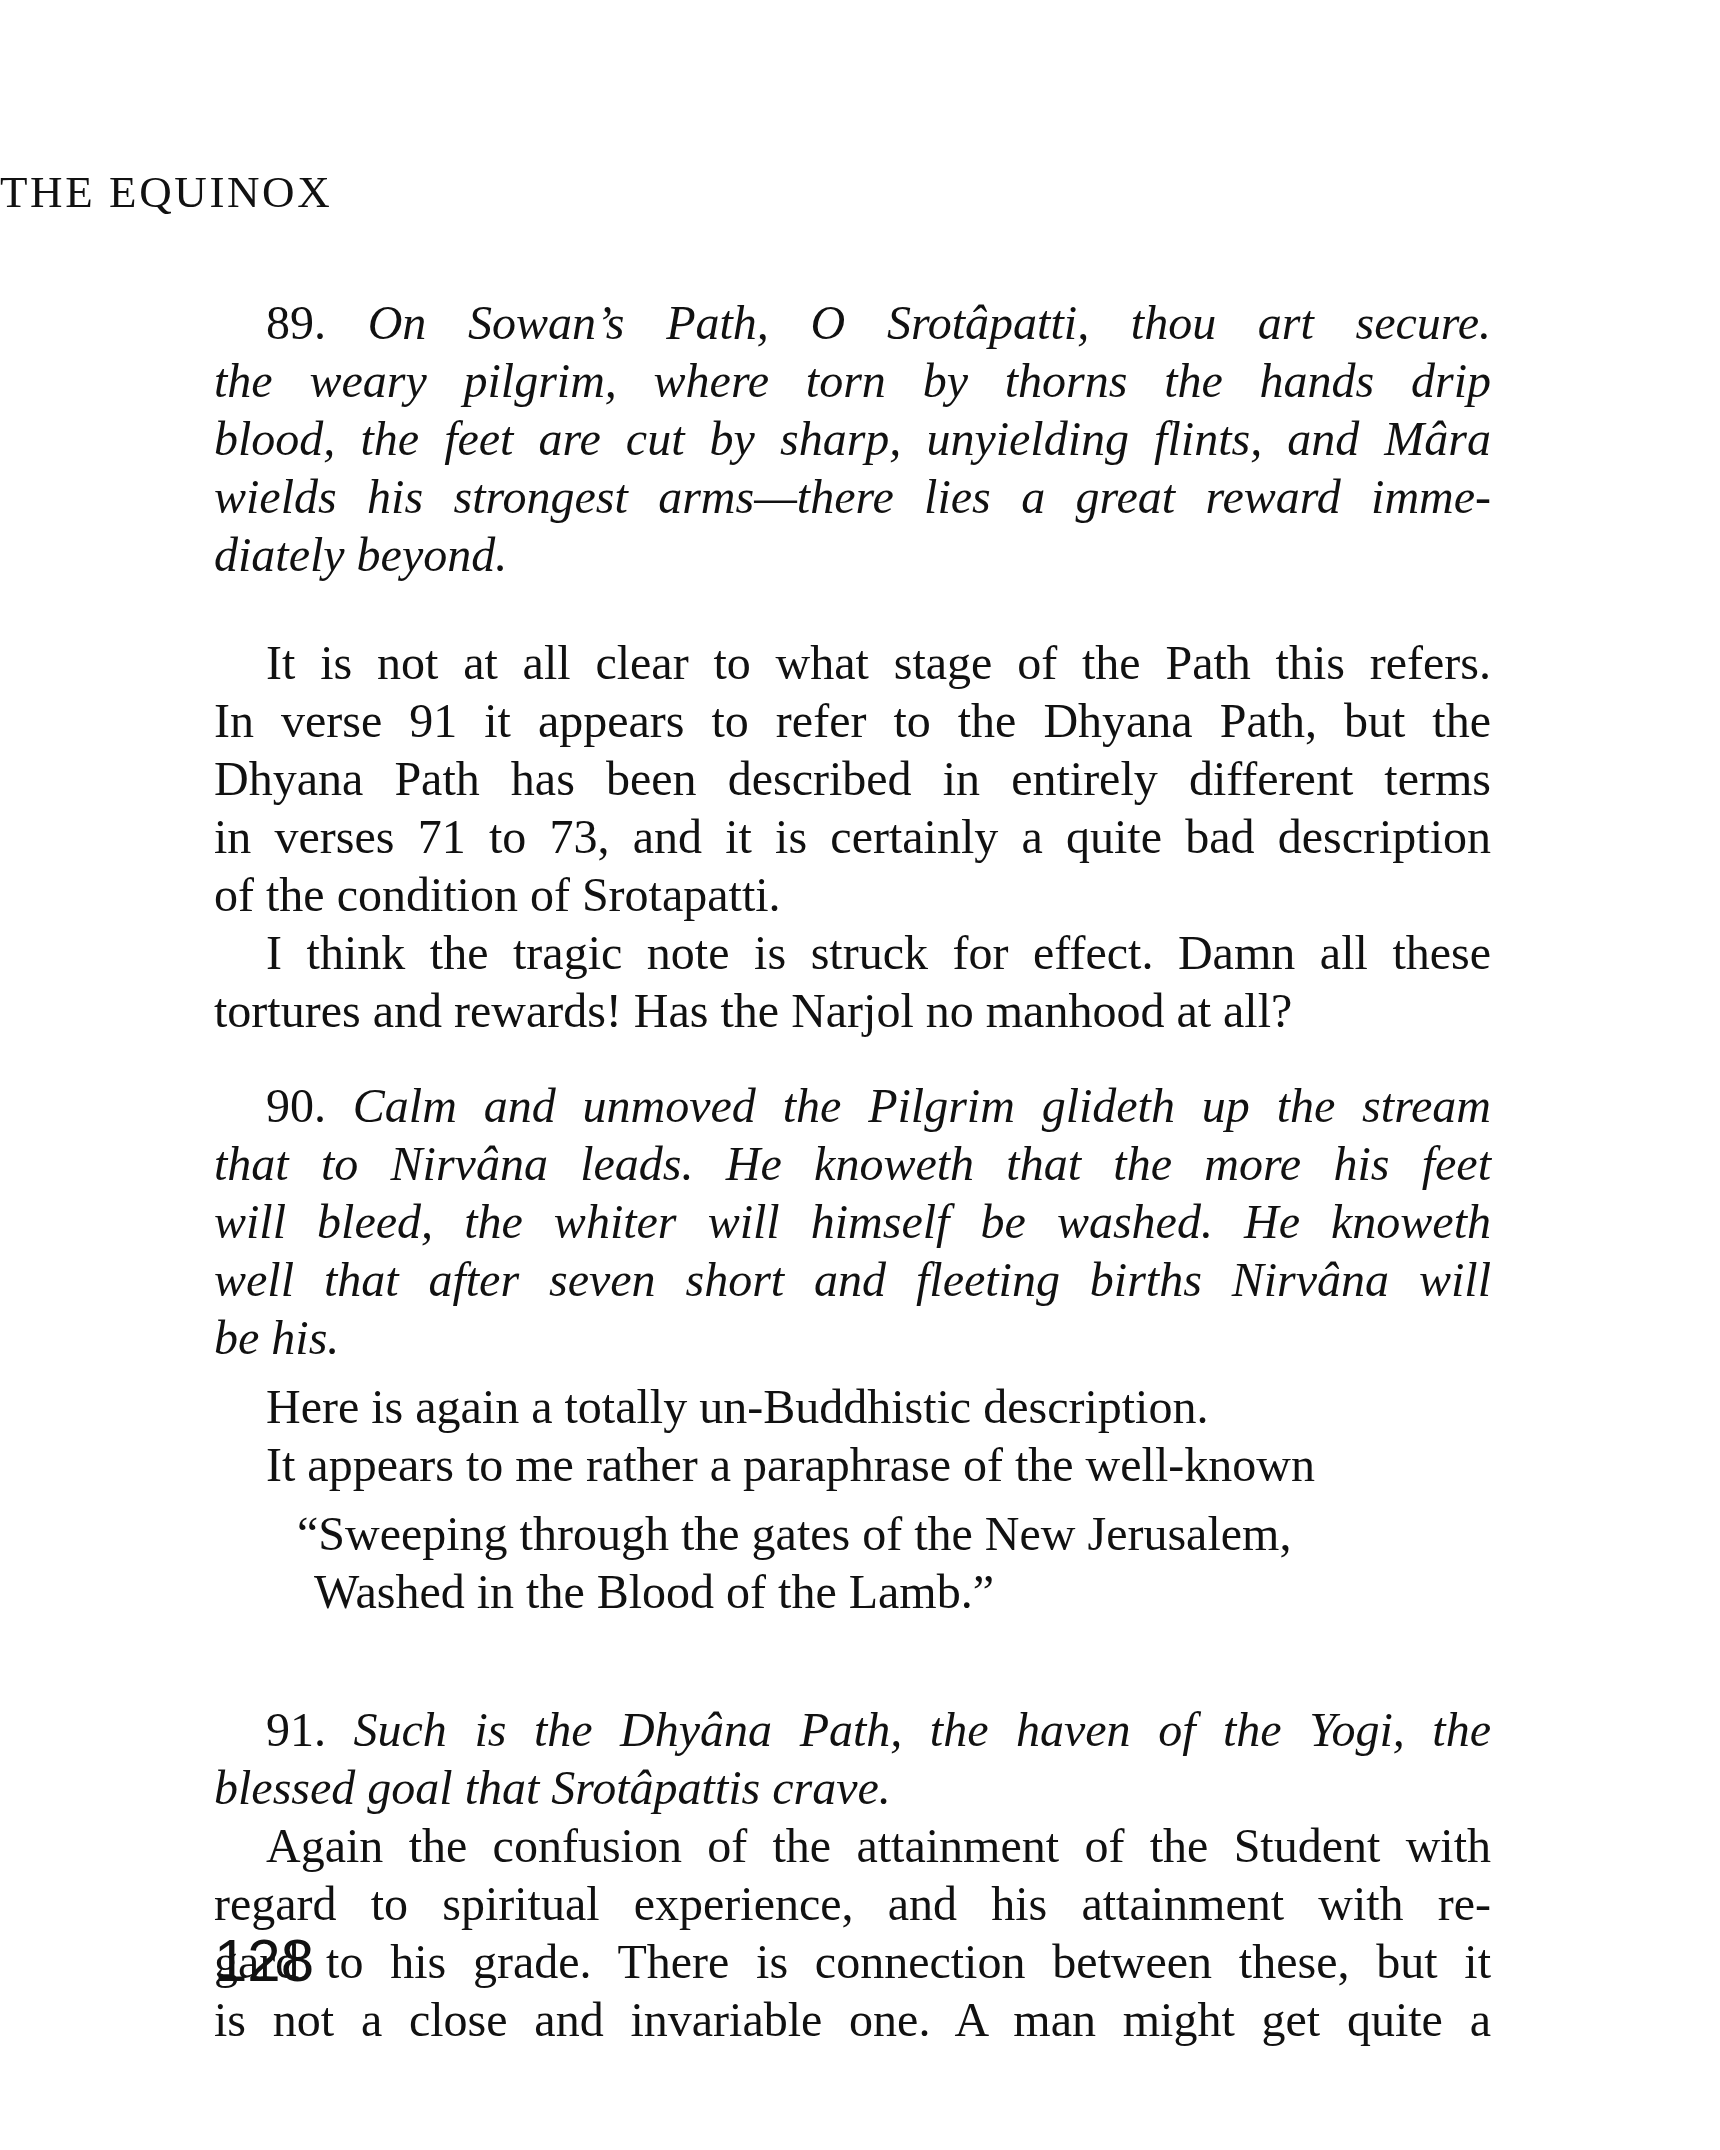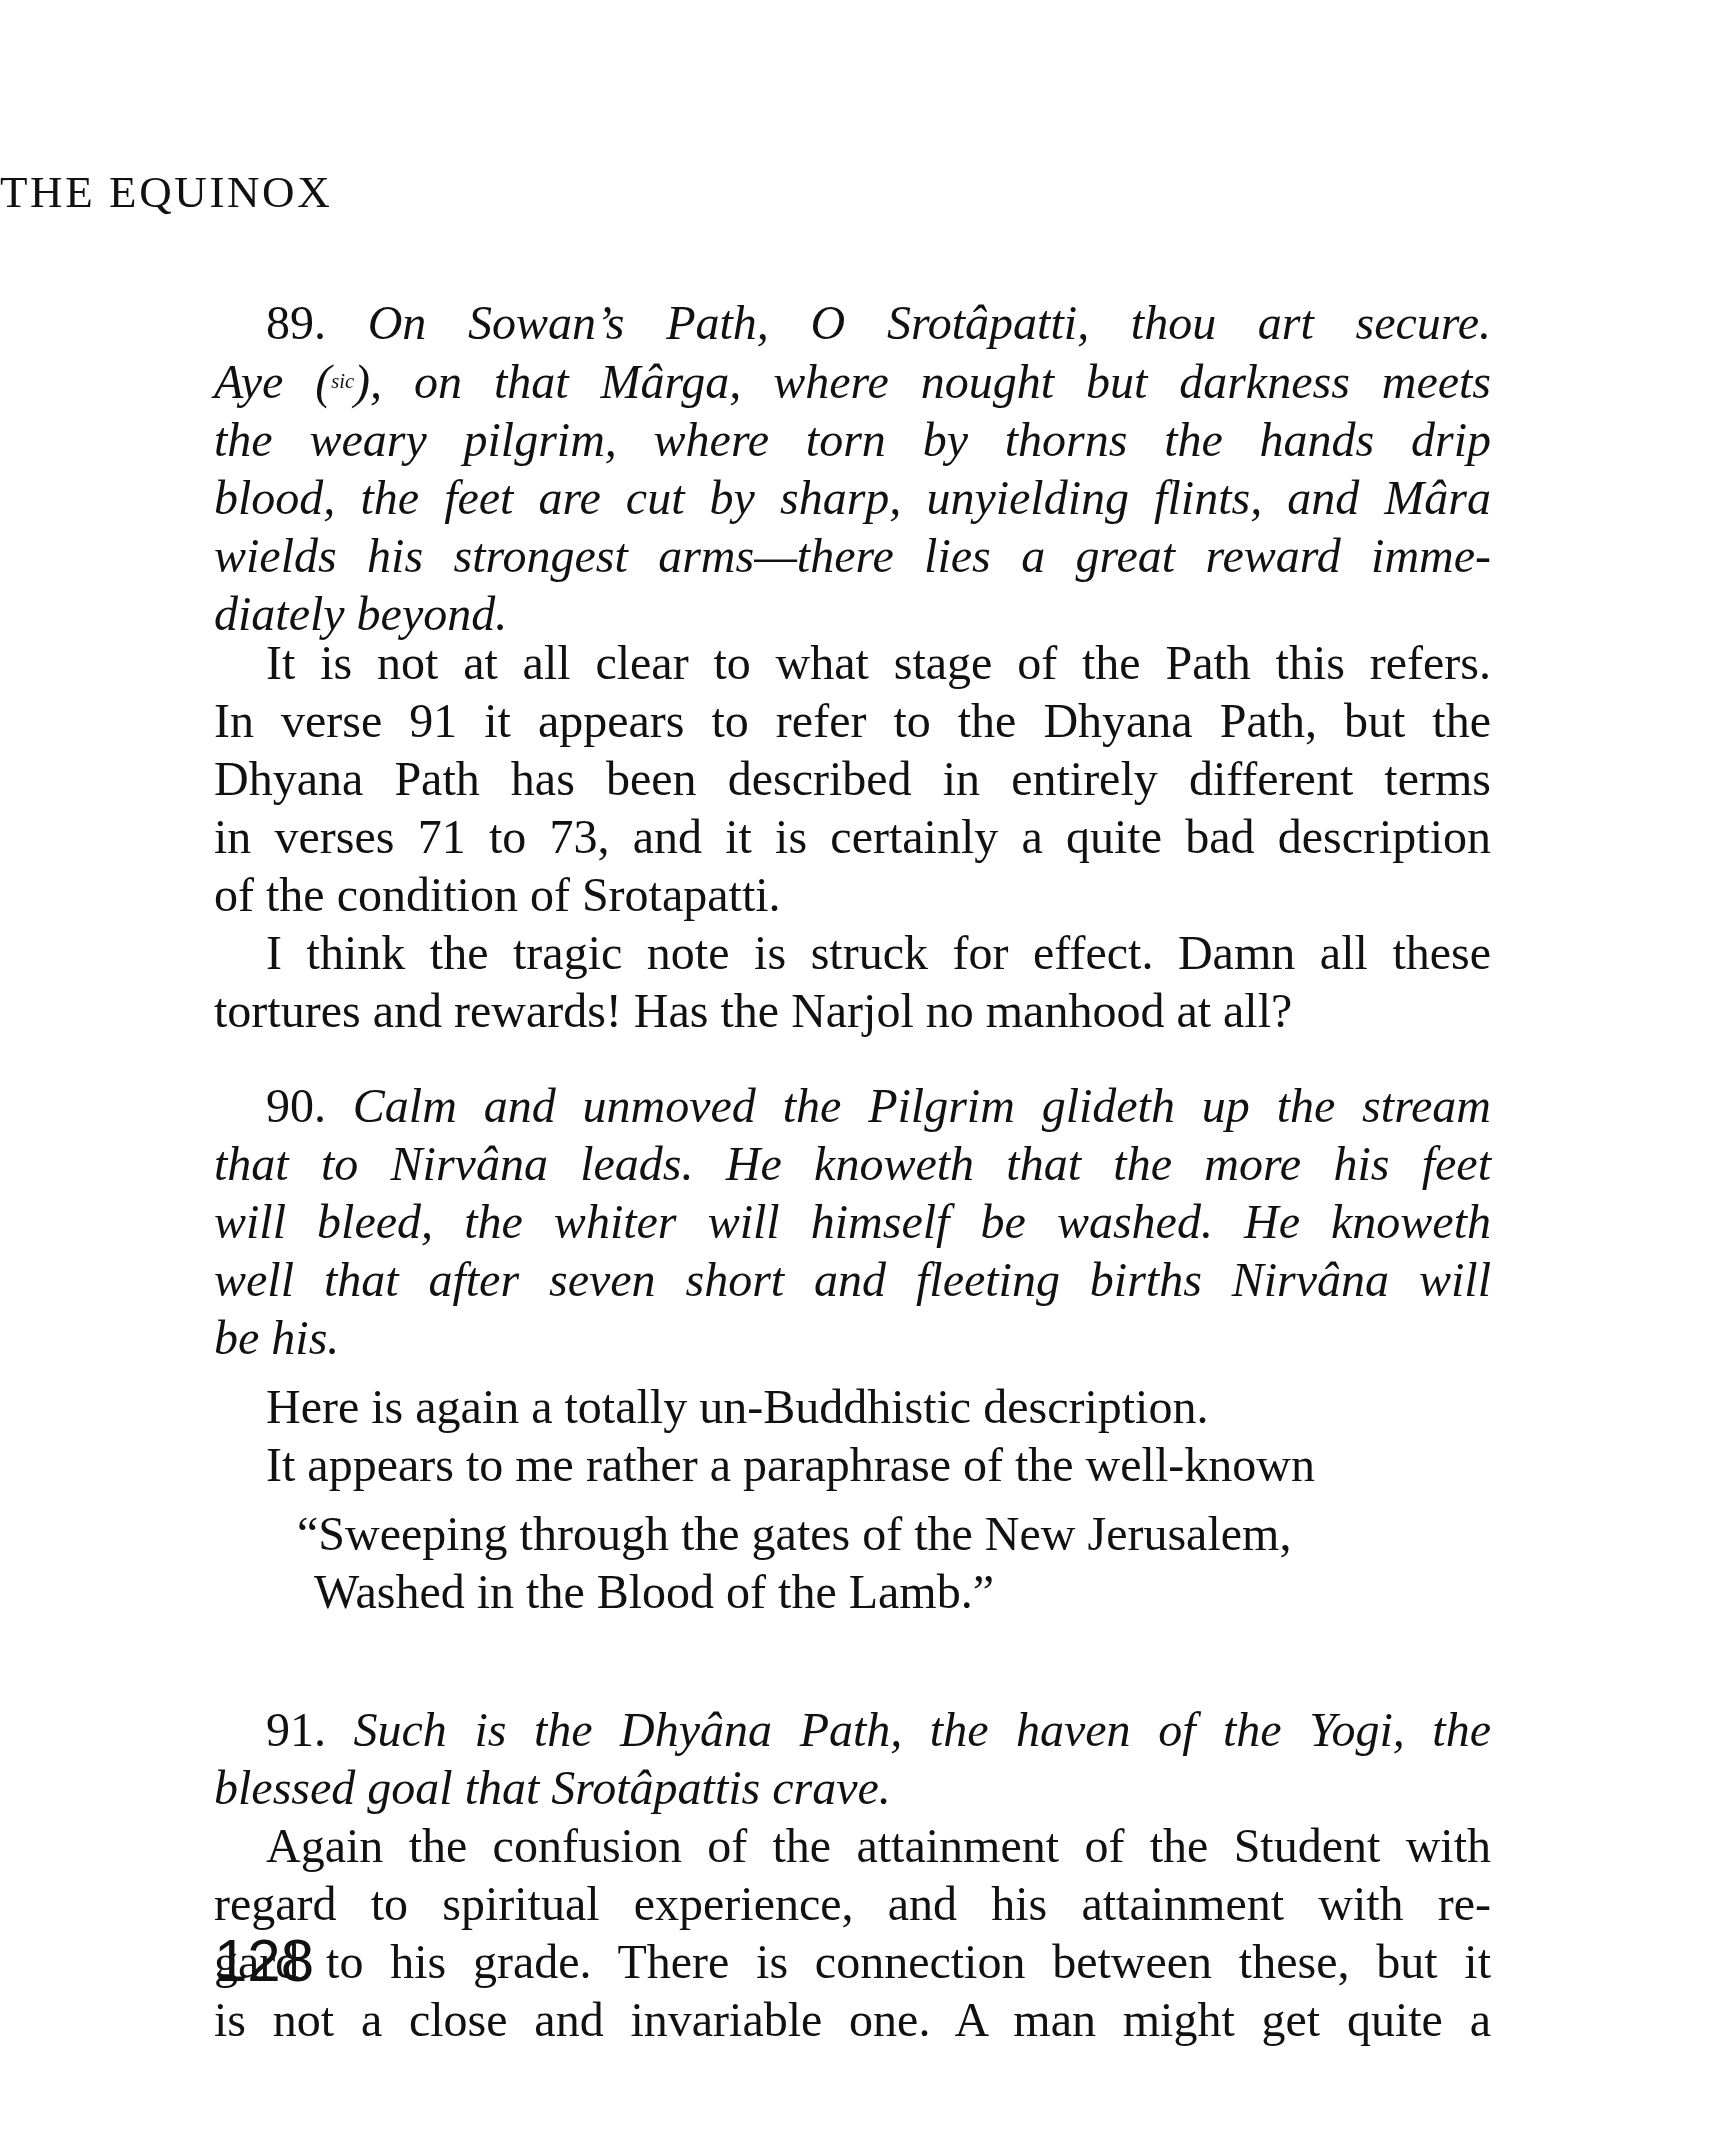--- a/index.html
+++ b/index.html
@@ -80,21 +80,20 @@
 </style>
 </head>
 <body>
 
 <div class="page">
 
   <div class="running-head">THE EQUINOX</div>
 
   <div class="text-block" style="top:262px;">
     <span class="line indent"><span class="num">89.</span> <span class="italic">On Sowan’s Path, O Srotâpatti, thou art secure.</span></span>
-    <span class="line italic"><span>Aye (</span><span class="sic">sic</span><span>), on that Mârga, where nought but darkness meets</span></span>
     <span class="line italic">the weary pilgrim, where torn by thorns the hands drip</span>
     <span class="line italic">blood, the feet are cut by sharp, unyielding flints, and Mâra</span>
     <span class="line italic">wields his strongest arms—there lies a great reward imme-</span>
     <span class="line italic last">diately beyond.</span>
   </div>
 
   <div class="text-block" style="top:602px;">
     <span class="line indent">It is not at all clear to what stage of the Path this refers.</span>
     <span class="line">In verse 91 it appears to refer to the Dhyana Path, but the</span>
     <span class="line">Dhyana Path has been described in entirely different terms</span>

